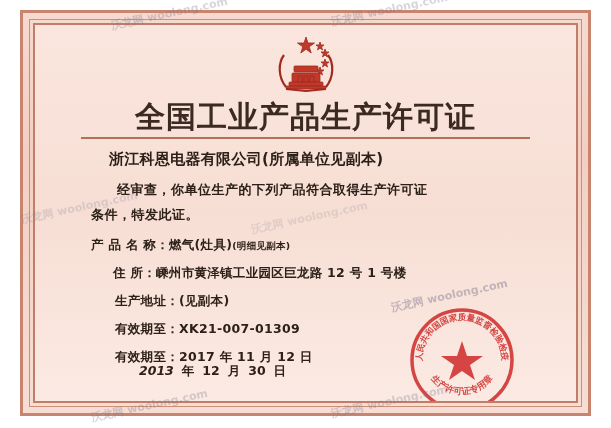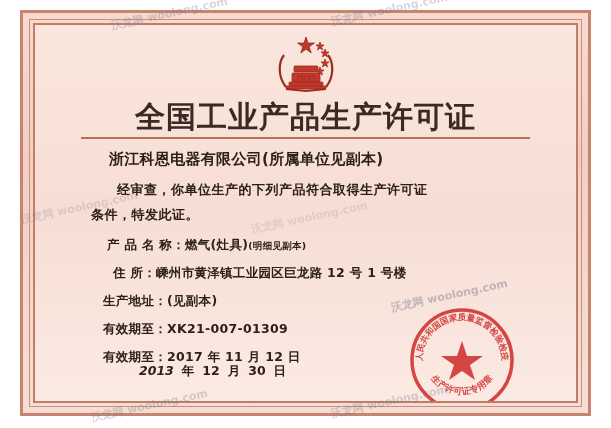--- a/index.html
+++ b/index.html
@@ -107,28 +107,27 @@
     margin: 0 0 2px 0;
     letter-spacing: 0.5px;
   }
   .line-statement .indent { display: inline-block; width: 26px; }
   .field-row {
     font-size: 12.5px;
     font-weight: bold;
     margin-top: 11px;
     letter-spacing: 0.3px;
     white-space: nowrap;
-    margin-left: 16px;
   }
   .field-row .small {
     font-size: 9.5px;
     font-weight: bold;
   }
   .field-row.indent1 { margin-left: 22px; }
-  .field-row.indent2 { margin-left: 12px; }
+  .field-row.indent2 { margin-left: 24px; }
 
   
   .date-row {
     position: absolute;
     left: 64px;
     right: 30px;
     top: 338px;
     font-family: "DejaVu Sans", "Liberation Sans", sans-serif;
     font-size: 12.5px;
     font-weight: bold;

